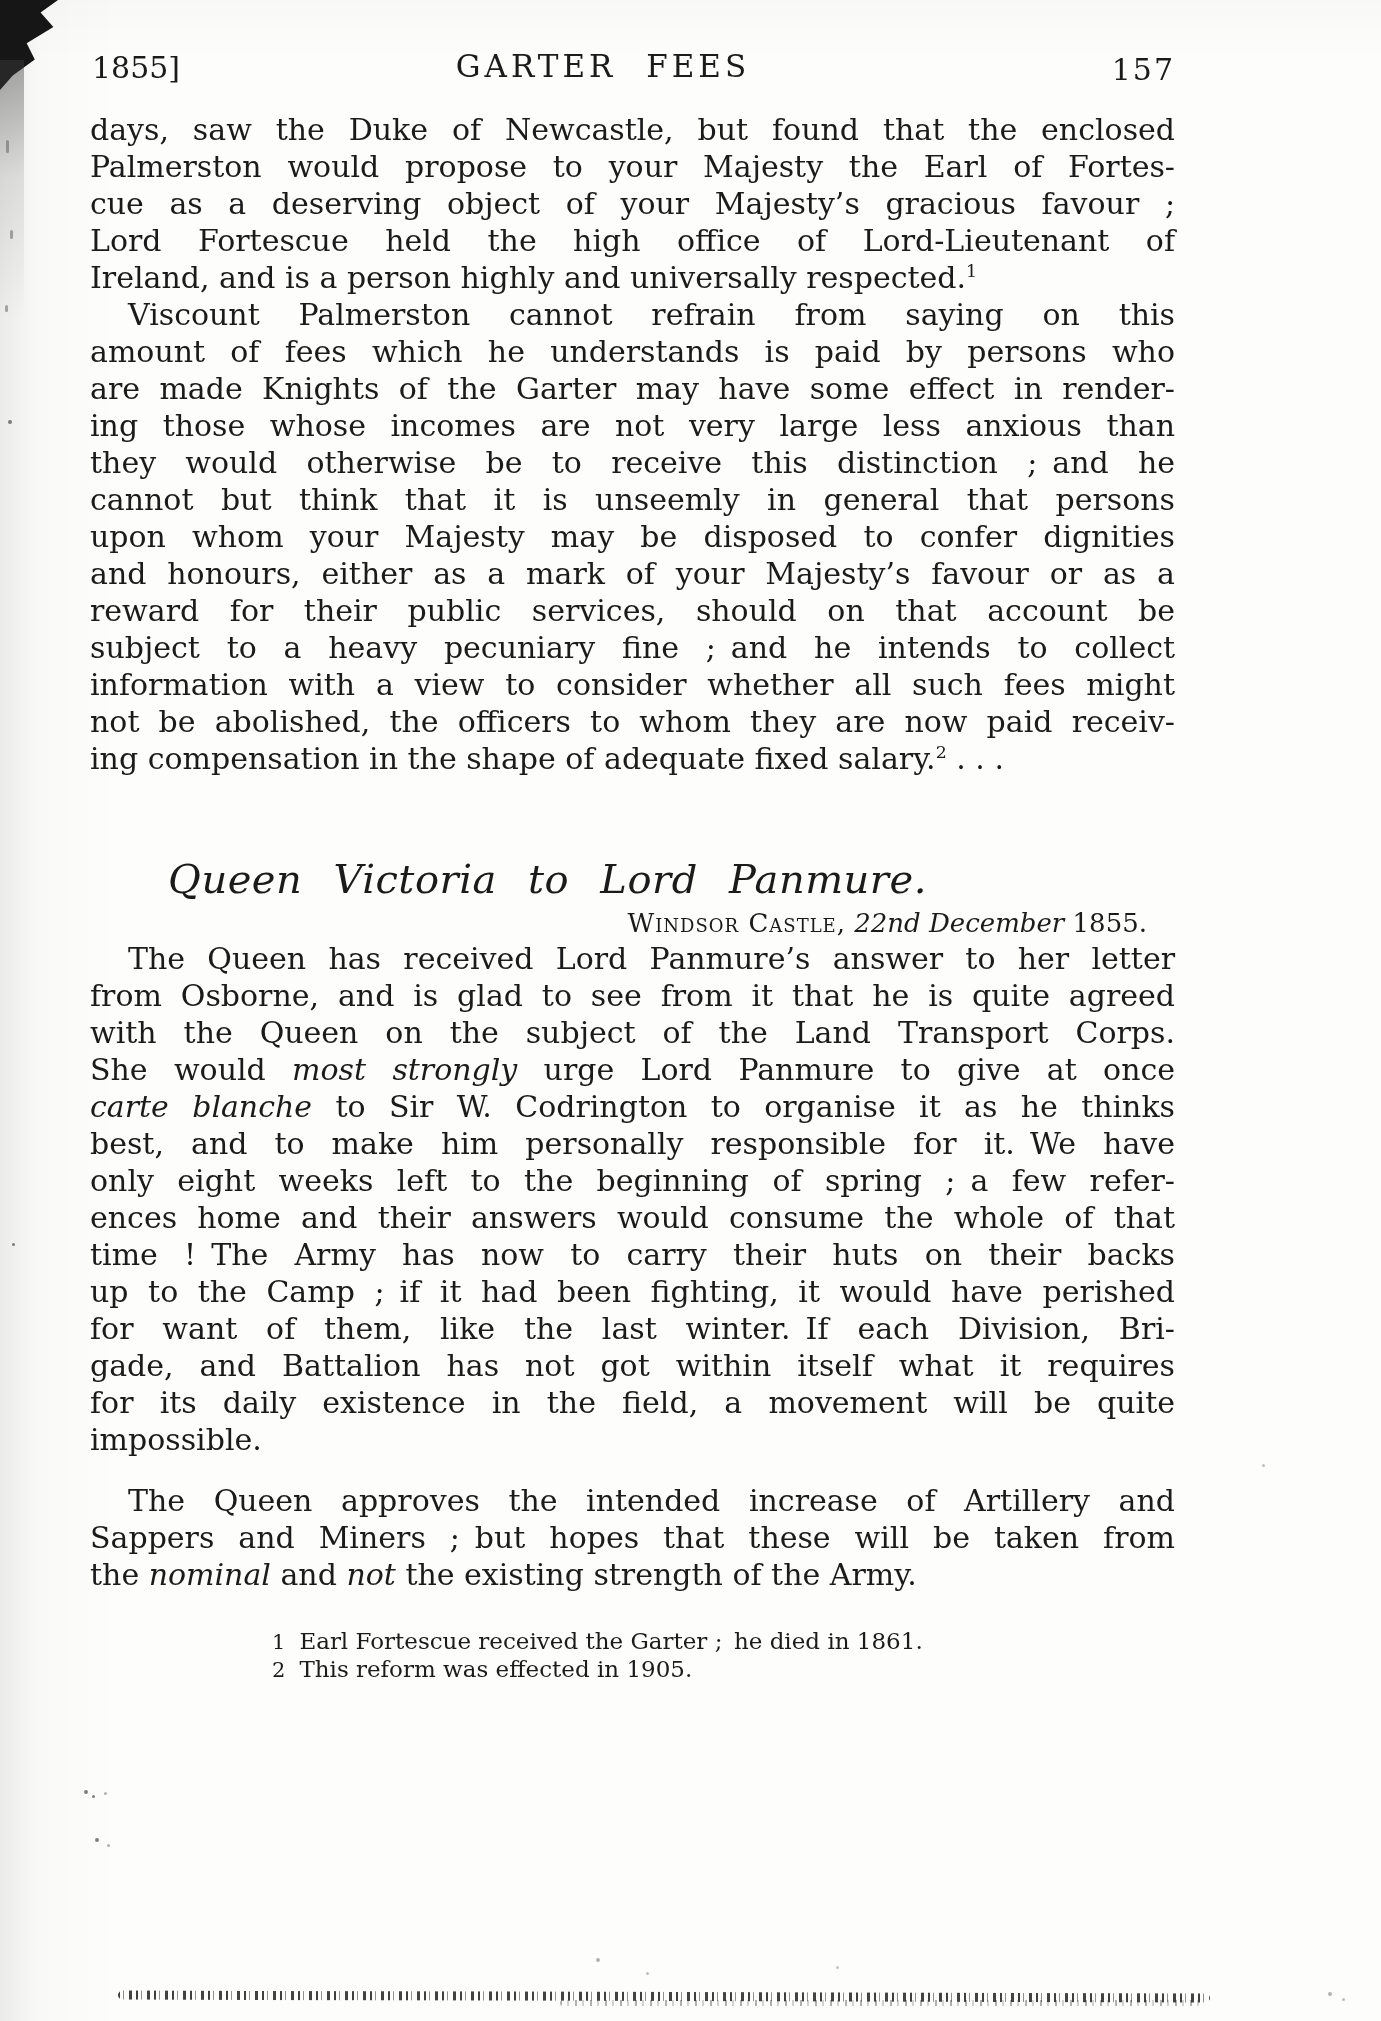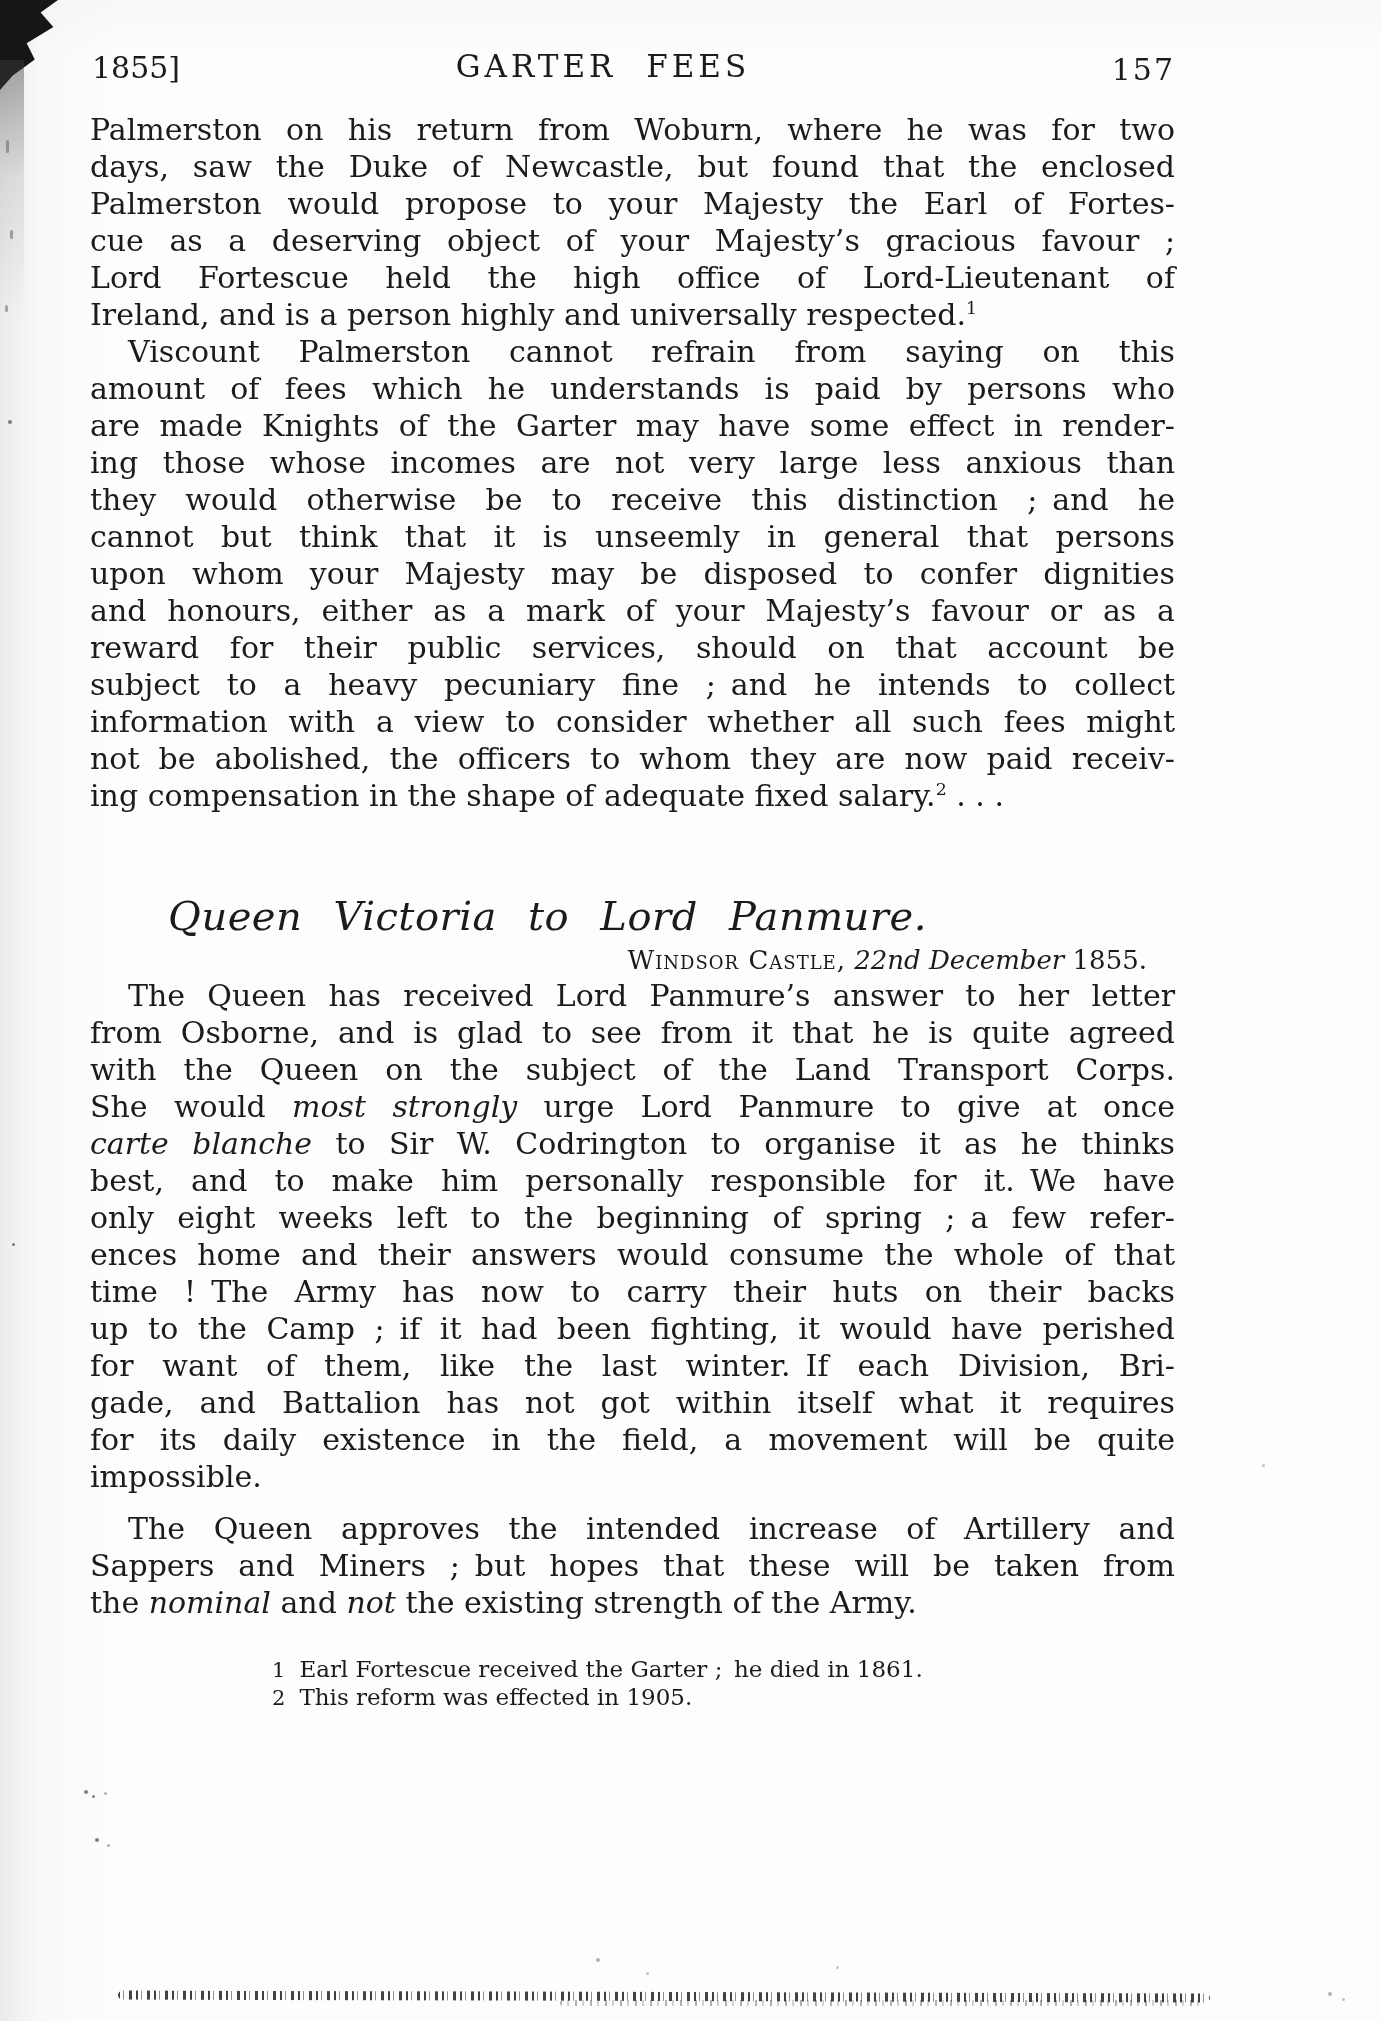--- a/index.html
+++ b/index.html
@@ -37,21 +37,21 @@
     margin-top:84px;height:37px;line-height:37px;
     text-align:center;padding-right:170px;
     font-style:italic;font-size:40px;word-spacing:0.45em;letter-spacing:0.5px;
   }
   .dateline{
     margin-top:8px;height:34px;line-height:34px;
     text-align:right;padding-right:28px;font-size:26px;
   }
   .dateline .sc{font-variant:small-caps;letter-spacing:1px;text-align:center;}
   .dateline + .para{}
-  .para + .para.letter-para2{margin-top:15px;}
+  .para + .para.letter-para2{margin-top:24px;}
   
   .footnotes{margin-top:34px;padding-left:182px;font-size:23px;}
   .footnote{height:28px;line-height:28px;text-align:left;}
   .fn-num{display:inline-block;margin-right:14px;font-size:21px;}
   
   .corner-blob{position:absolute;top:0;left:0;width:58px;height:90px;background:#161616;
     clip-path:polygon(0 0,100% 0,70% 14%,92% 30%,46% 48%,60% 66%,22% 84%,0 100%);}
   .corner-fade{position:absolute;top:60px;left:0;width:24px;height:260px;
     background:linear-gradient(180deg, rgba(60,60,60,0.45), rgba(120,120,120,0.18) 45%, rgba(120,120,120,0));}
   .speck{position:absolute;background:rgba(60,60,60,0.65);border-radius:50%;}
@@ -73,21 +73,20 @@
 <div class="page">
 
   <div class="page-header">
     <span class="year-marker">1855]</span>
     <span class="running-title">GARTER FEES</span>
     <span class="page-number">157</span>
   </div>
 
   <div class="text-column" id="page-body">
       <div class="para">
-        <div class="line"><span>Palmerston on his return from Woburn, where he was for two</span></div>
         <div class="line"><span>days, saw the Duke of Newcastle, but found that the enclosed</span></div>
         <div class="line"><span>Palmerston would propose to your Majesty the Earl of Fortes-</span></div>
         <div class="line"><span>cue as a deserving object of your Majesty’s gracious favour ;</span></div>
         <div class="line"><span>Lord Fortescue held the high office of Lord-Lieutenant of</span></div>
         <div class="line last"><span>Ireland, and is a person highly and universally respected.</span><span class="sup ">1</span></div>
       </div>
       <div class="para indent">
         <div class="line"><span>Viscount Palmerston cannot refrain from saying on this</span></div>
         <div class="line"><span>amount of fees which he understands is paid by persons who</span></div>
         <div class="line"><span>are made Knights of the Garter may have some effect in render-</span></div>

